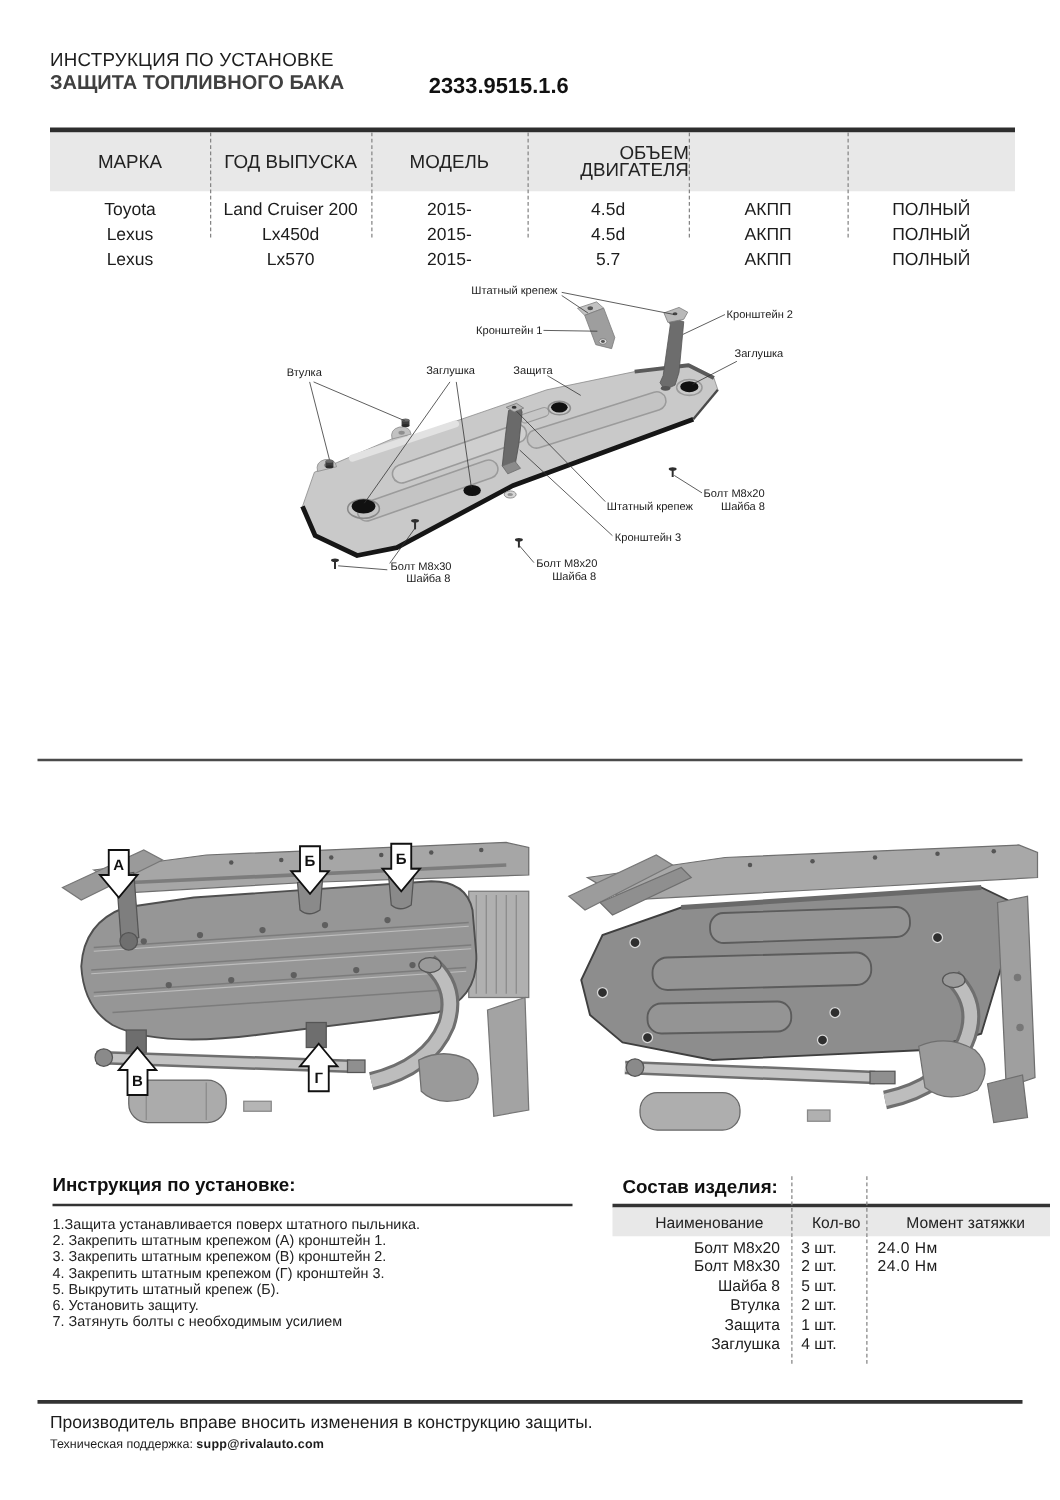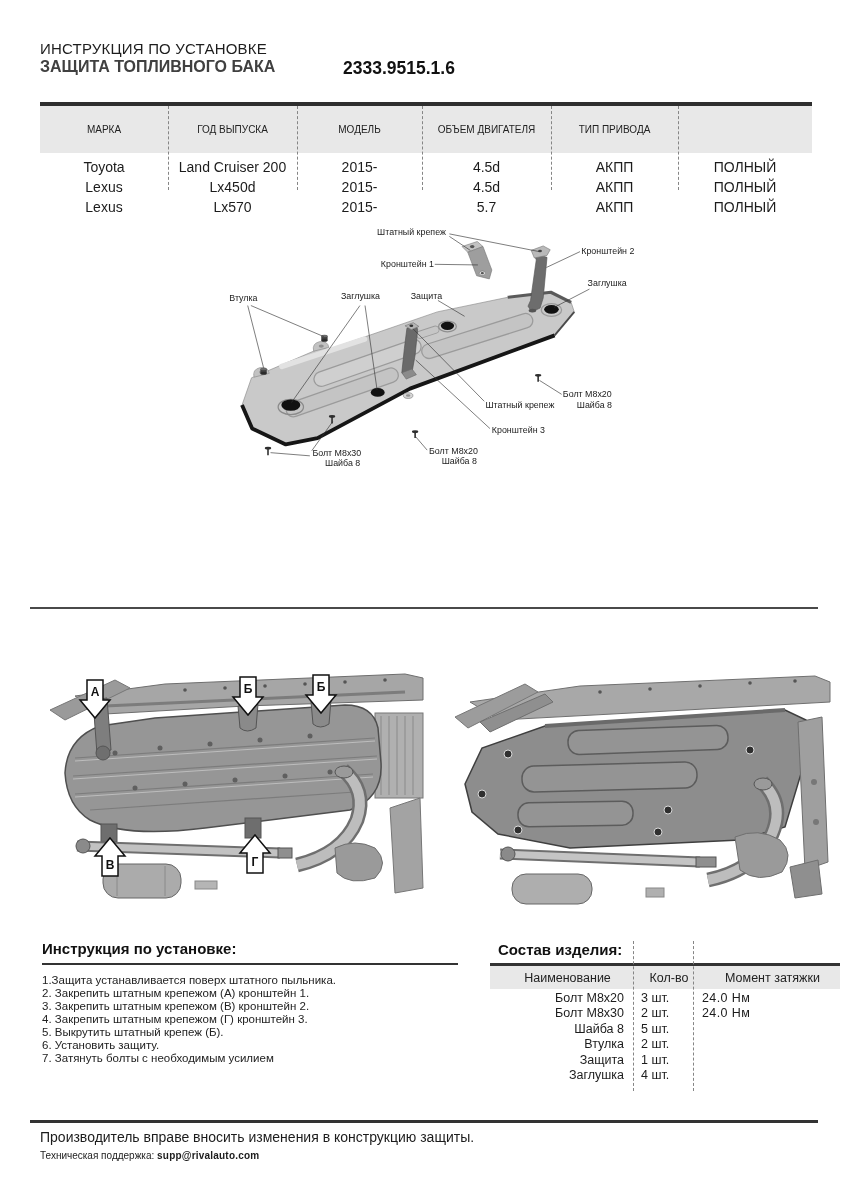--- a/index.html
+++ b/index.html
@@ -9,21 +9,21 @@
 
   
   .hdr-line1 { left:40px; top:40px; font-size:15px; letter-spacing:.2px; color:#1d1d1d; }
   .hdr-line2 { left:40px; top:58px; font-size:16px; font-weight:bold; color:#404040; }
   .hdr-part  { left:343px; top:58px; font-size:17.5px; font-weight:bold; color:#111; }
 
   
   .vtable { left:40px; top:102px; width:772px; }
   .vtable .topline { height:4px; background:#2e2e2e; }
   .vhead { display:grid; grid-template-columns:128px 129px 125px 129px 127px 134px; background:#e8e8e8; height:47px; }
-  .vhead .cell { display:flex; align-items:center; justify-content:center; text-align:center; font-size:10px; line-height:14px; color:#222; }
+  .vhead .cell { display:flex; align-items:center; justify-content:center; text-align:right; font-size:15px; line-height:14px; color:#222; }
   .vrow { display:grid; grid-template-columns:128px 129px 125px 129px 127px 134px; height:20px; }
   .vrow .cell { display:flex; align-items:center; justify-content:center; font-size:14px; color:#1c1c1c; }
   .vrows { padding-top:4px; }
   .vdash { position:absolute; top:4px; height:84px; width:0; border-left:1.5px dashed #858585; }
 
   
   .sep { background:#4a4a4a; }
 
   
   .instr-title { left:42px; top:940px; font-size:15px; font-weight:bold; color:#111; }
@@ -63,21 +63,20 @@
   <div class="abs hdr-line2">ЗАЩИТА ТОПЛИВНОГО БАКА</div>
   <div class="abs hdr-part">2333.9515.1.6</div>
 
   <div class="abs vtable">
     <div class="topline"></div>
     <div class="vhead">
       <div class="cell">МАРКА</div>
       <div class="cell">ГОД ВЫПУСКА</div>
       <div class="cell">МОДЕЛЬ</div>
       <div class="cell">ОБЪЕМ ДВИГАТЕЛЯ</div>
-      <div class="cell">ТИП ПРИВОДА</div>
     </div>
     <div class="vrows">
       <div class="vrow">
         <div class="cell">Toyota</div>
         <div class="cell">Land Cruiser 200</div>
         <div class="cell">2015-</div>
         <div class="cell">4.5d</div>
         <div class="cell">АКПП</div>
         <div class="cell">ПОЛНЫЙ</div>
       </div>

